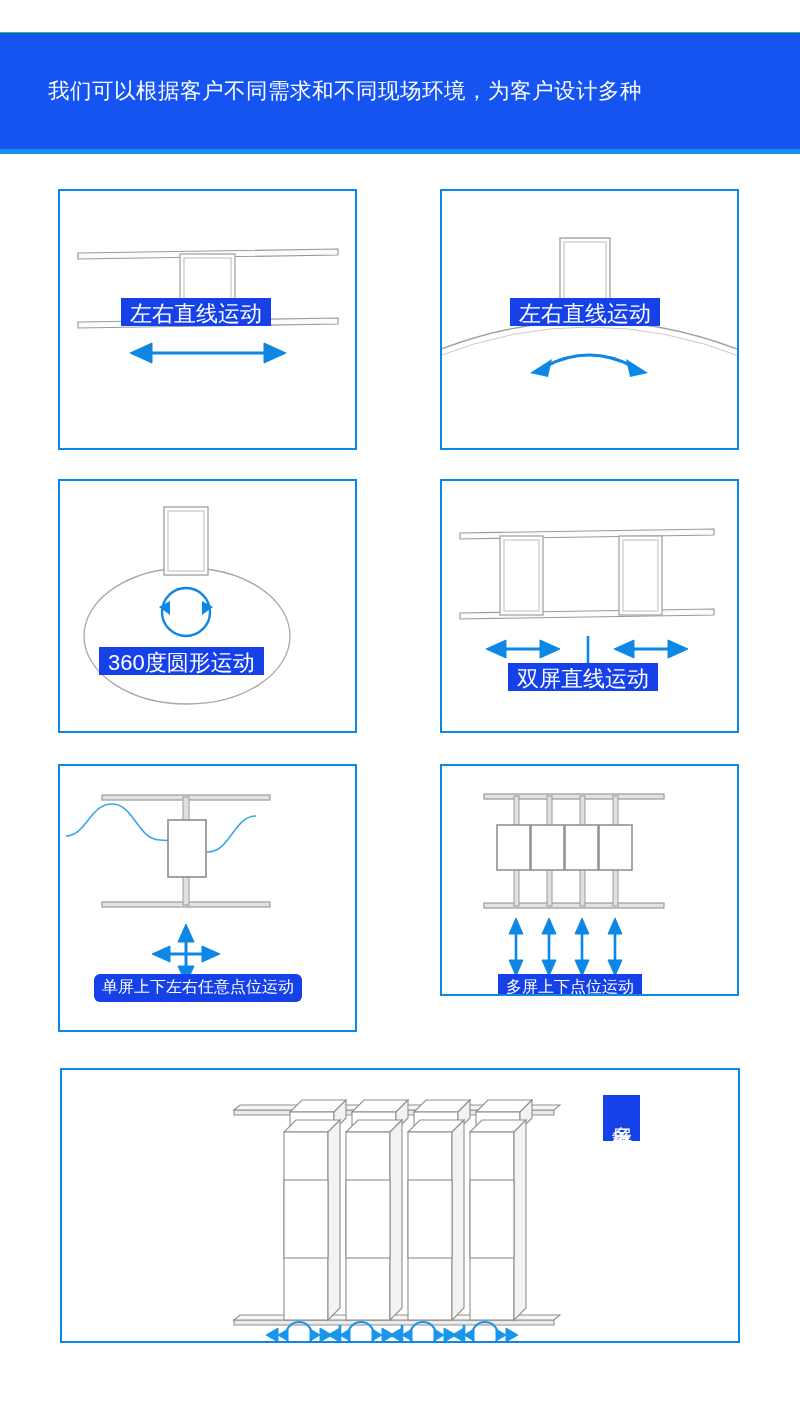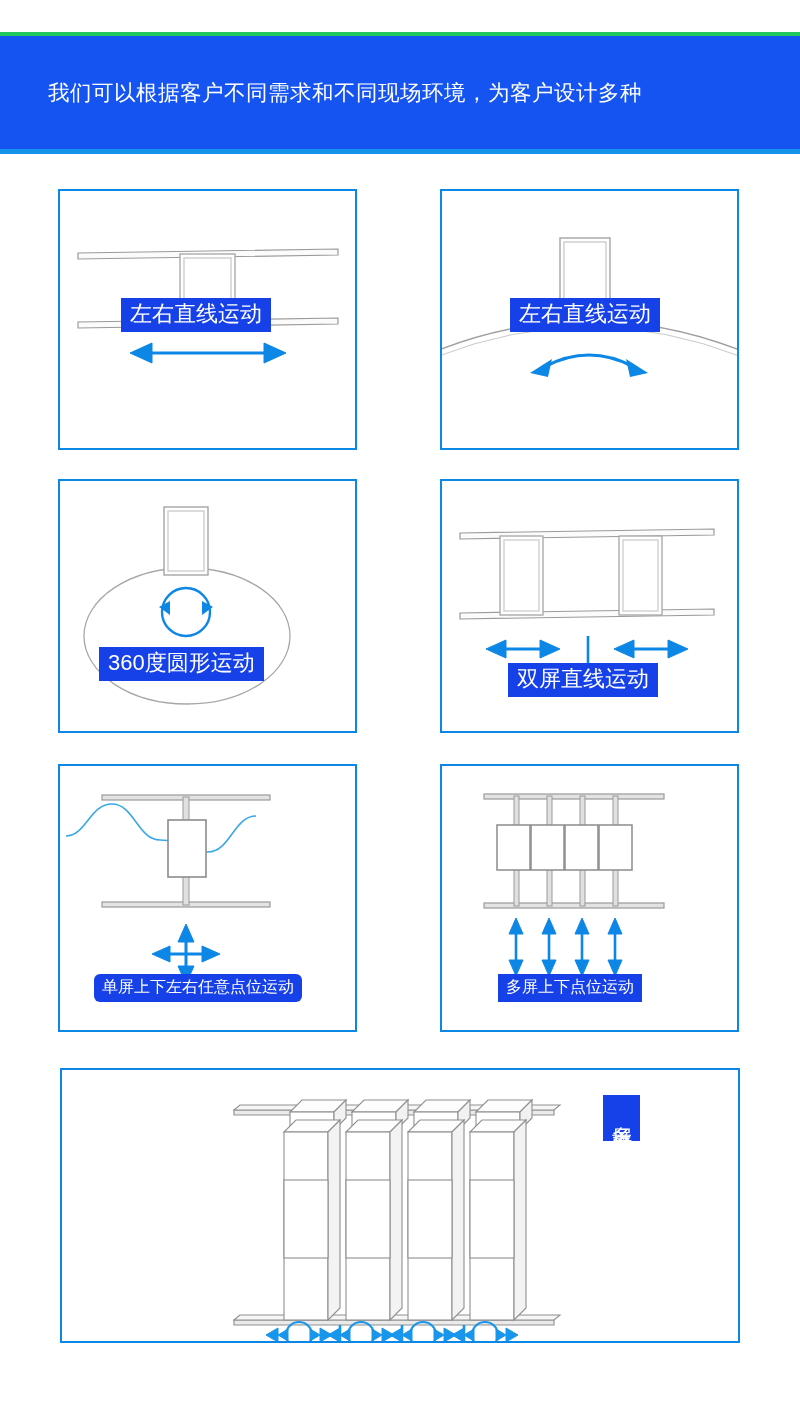--- a/index.html
+++ b/index.html
@@ -18,21 +18,21 @@
   }
 
   
   .banner {
     position: absolute;
     left: 0;
     top: 32px;
     width: 800px;
     height: 122px;
     background: #1554f0;
-    border-top: 4px solid #22c55e;
+    border-top: 1px solid #22c55e;
     border-bottom: 5px solid #1592ec;
     display: flex;
     flex-direction: column;
     justify-content: center;
     padding: 0 48px;
   }
   .banner-line {
     color: #ffffff;
     font-size: 21.5px;
     line-height: 36px;
@@ -45,37 +45,37 @@
     position: absolute;
     background: #ffffff;
     border: 2px solid #0d87e6;
     overflow: hidden;
   }
   .p1 { left: 58px;  top: 189px;  width: 299px; height: 261px; }
   .p2 { left: 440px; top: 189px;  width: 299px; height: 261px; }
   .p3 { left: 58px;  top: 479px;  width: 299px; height: 254px; }
   .p4 { left: 440px; top: 479px;  width: 299px; height: 254px; }
   .p5 { left: 58px;  top: 764px;  width: 299px; height: 268px; }
-  .p6 { left: 440px; top: 764px;  width: 299px; height: 268px; }
+  .p6 { left: 440px; top: 764px;  width: 299px; height: 232px; }
   .p7 { left: 60px;  top: 1068px; width: 680px; height: 275px; }
 
   .panel svg, .panel-wide svg { display: block; }
 
   
   .chip {
     position: absolute;
     background: #1640e8;
     color: #ffffff;
     white-space: nowrap;
     text-align: center;
     line-height: 1;
   }
   .chip-lg {
     font-size: 22px;
-    padding: 5px 9px 7px 9px;
+    padding: 5px 9px 1px 9px;
   }
   .chip-sm {
     font-size: 16px;
     padding: 5px 8px 7px 8px;
   }
   .chip-vert {
     font-size: 21px;
     padding: 14px 7px;
     writing-mode: vertical-rl;
     text-orientation: upright;

